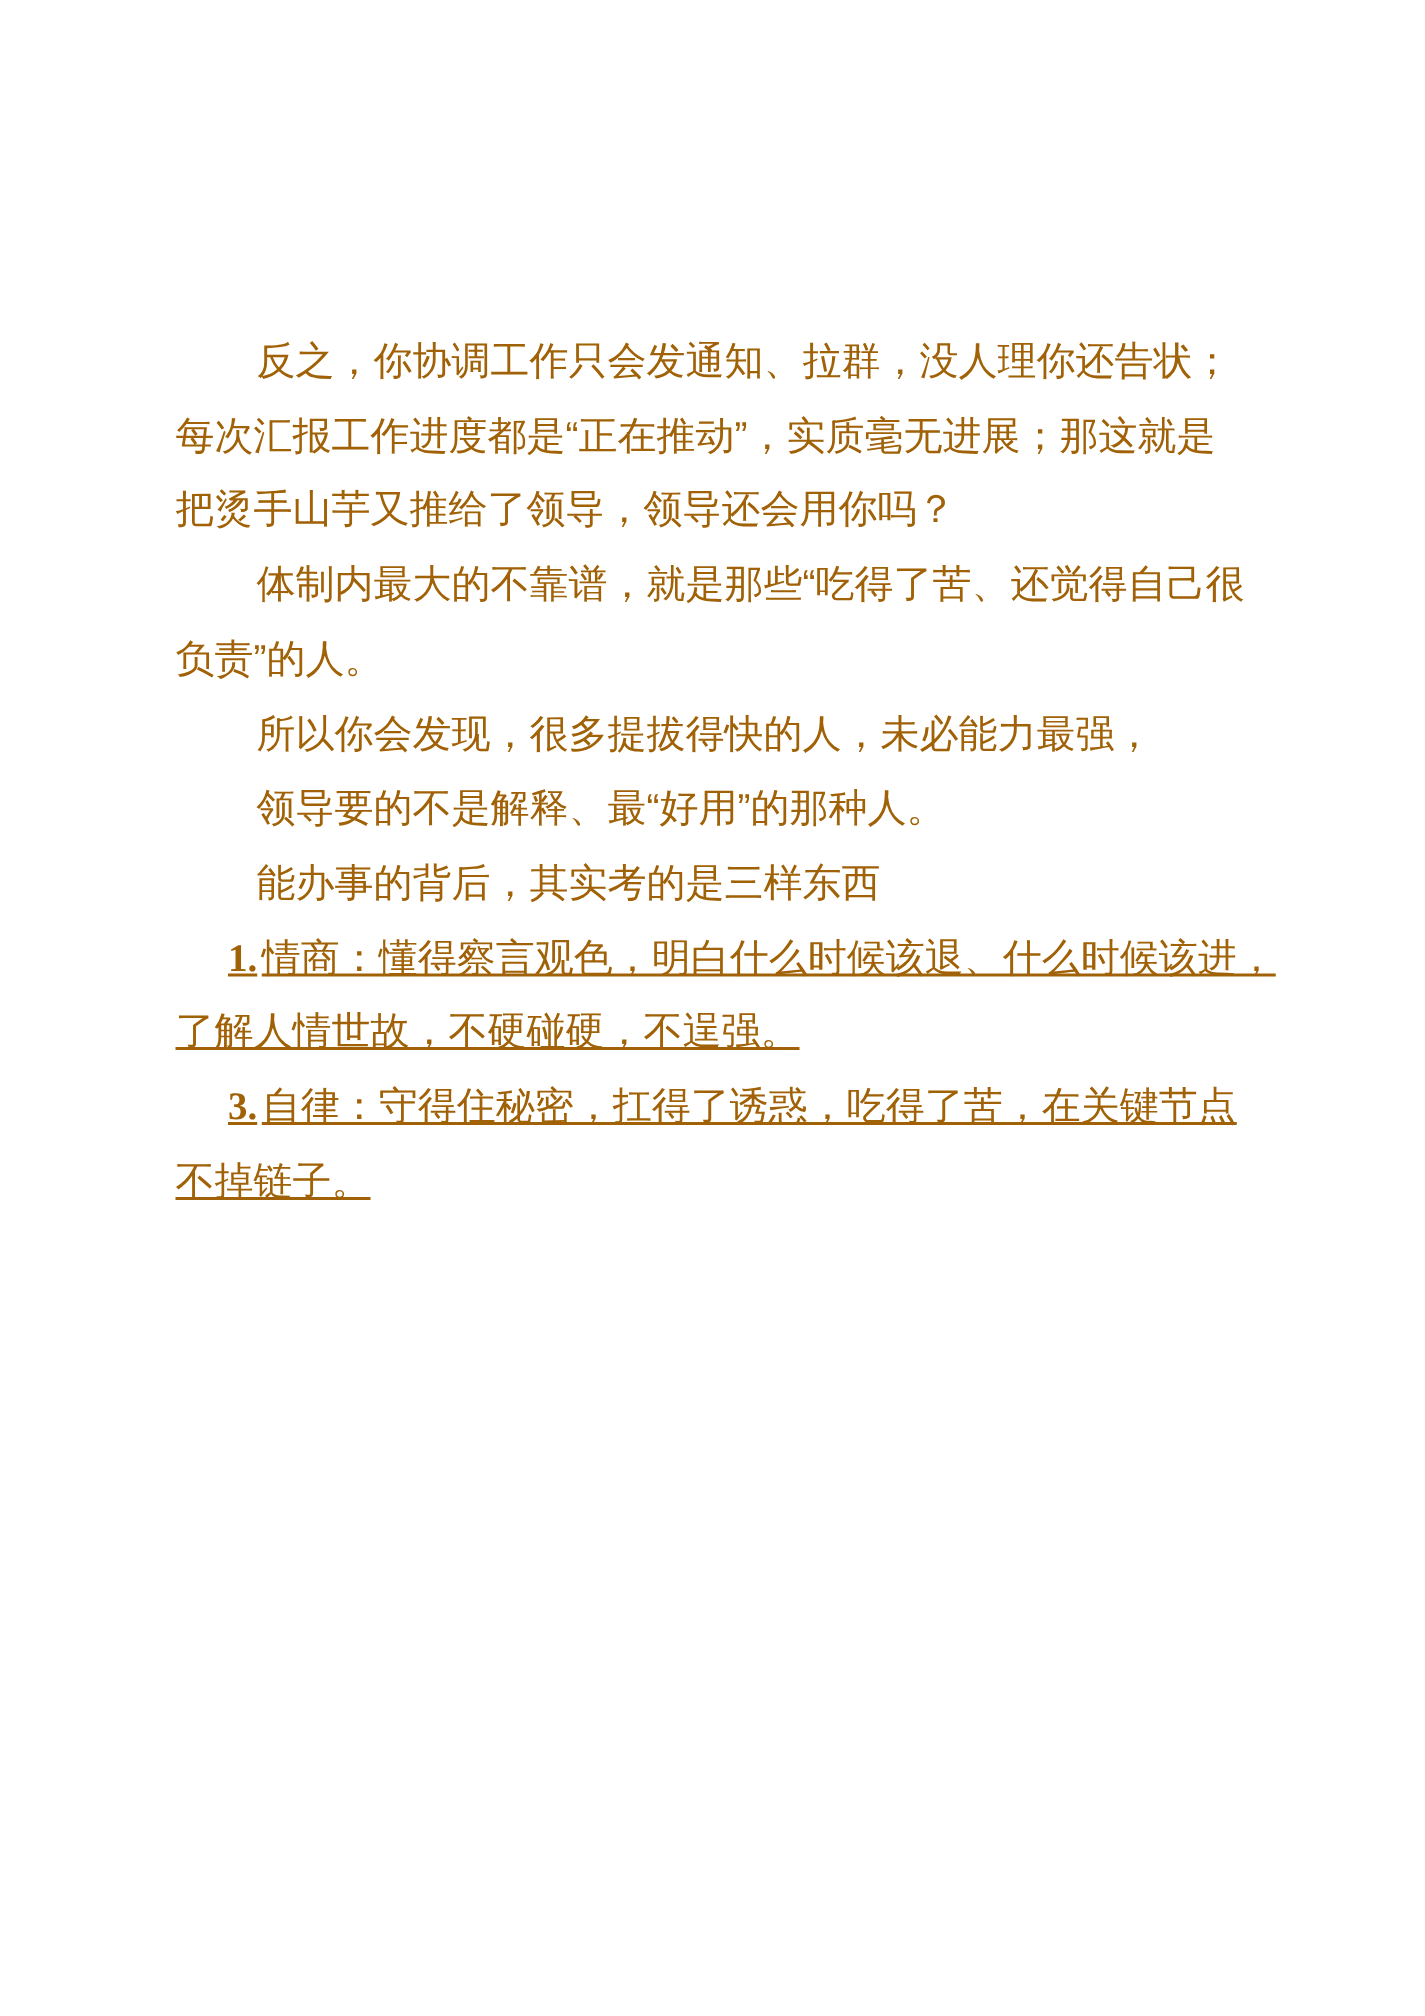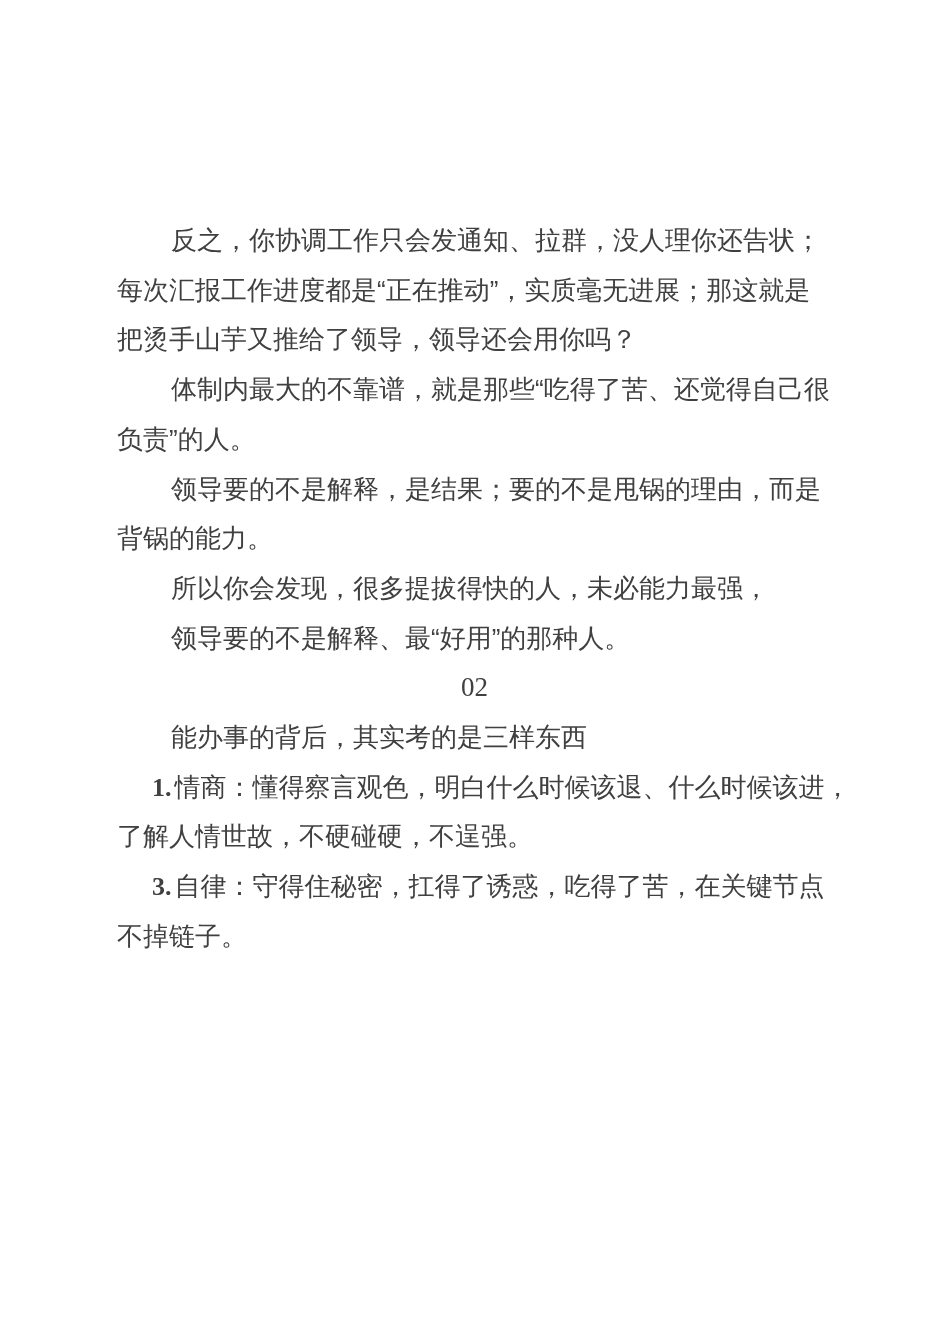--- a/index.html
+++ b/index.html
@@ -13,30 +13,30 @@
     overflow: hidden;
     font-family: "Liberation Sans", sans-serif;
   }
   .content {
     position: absolute;
     left: 117px;
     top: 216px;
     width: 715px;
     font-size: 26px;
     line-height: 49.7px;
-    color: #404040;
+    color: #a16207;
   }
   .content p {
     margin: 0;
     padding: 0;
     white-space: pre;      
     text-align: left;
   }
   p.indent { text-indent: 54px; }
-  p.numbered { text-indent: 35px; }
+  p.numbered { text-indent: 35px; text-decoration: underline; }
   .num {
     font-family: "Liberation Serif", serif;
     font-weight: bold;
     padding-right: 3px;
   }
   p.section-num {
     text-align: center;
     white-space: normal;
     font-family: "Liberation Serif", serif;
     font-size: 27px;
@@ -48,28 +48,25 @@
 <div class="page">
   <div class="content">
 
     <p class="indent">反之，你协调工作只会发通知、拉群，没人理你还告状；
 每次汇报工作进度都是“正在推动”，实质毫无进展；那这就是
 把烫手山芋又推给了领导，领导还会用你吗？</p>
 
     <p class="indent">体制内最大的不靠谱，就是那些“吃得了苦、还觉得自己很
 负责”的人。</p>
 
-    <p class="indent">领导要的不是解释，是结果；要的不是甩锅的理由，而是
-背锅的能力。</p>
 
     <p class="indent">所以你会发现，很多提拔得快的人，未必能力最强，</p>
 
     <p class="indent">领导要的不是解释、最“好用”的那种人。</p>
 
-    <p class="section-num">02</p>
 
     <p class="indent">能办事的背后，其实考的是三样东西</p>
 
     <p class="numbered"><span class="num">1.</span><span>情商：懂得察言观色，明白什么时候该退、什么时候该进，
 了解人情世故，不硬碰硬，不逞强。</span></p>
 
 
     <p class="numbered"><span class="num">3.</span><span>自律：守得住秘密，扛得了诱惑，吃得了苦，在关键节点
 不掉链子。</span></p>
 

